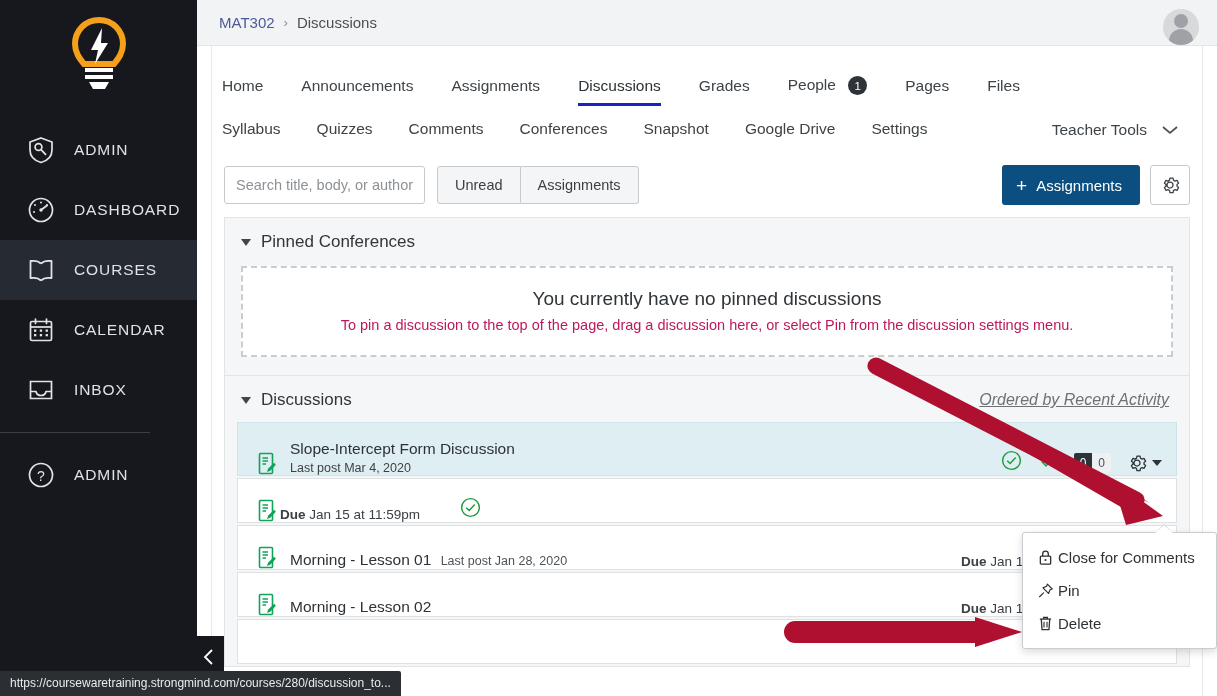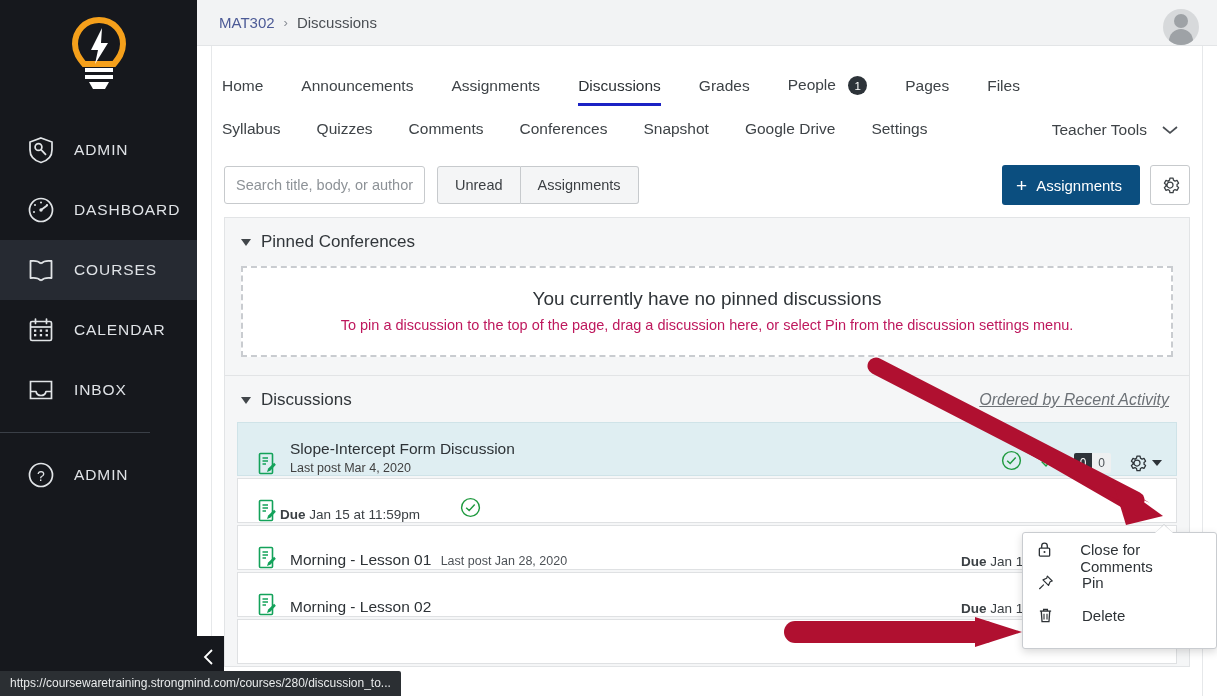--- a/index.html
+++ b/index.html
@@ -230,21 +230,21 @@
     border-left: 9px solid transparent; border-right: 9px solid transparent;
     border-bottom: 8px solid #fff;
   }
   .menu::after {
     content: ""; position: absolute; top: -9px; left: 132px;
     width: 0; height: 0;
     border-left: 9px solid transparent; border-right: 9px solid transparent;
     border-bottom: 9px solid #c9ccd0; z-index: -1;
   }
   .menu-item {
-    display: flex; gap: 28px;
+    display: flex; align-items: center; gap: 4px;
     height: 33px; padding: 0 14px;
     font-size: 15px; color: #2d3236; cursor: pointer;
   }
   .menu-ico { width: 17px; display: flex; justify-content: center; }
 
   
   .annot { position: absolute; left: 0; top: 0; width: 1217px; height: 696px; pointer-events: none; z-index: 35; }
 
   
   .statusbar {

